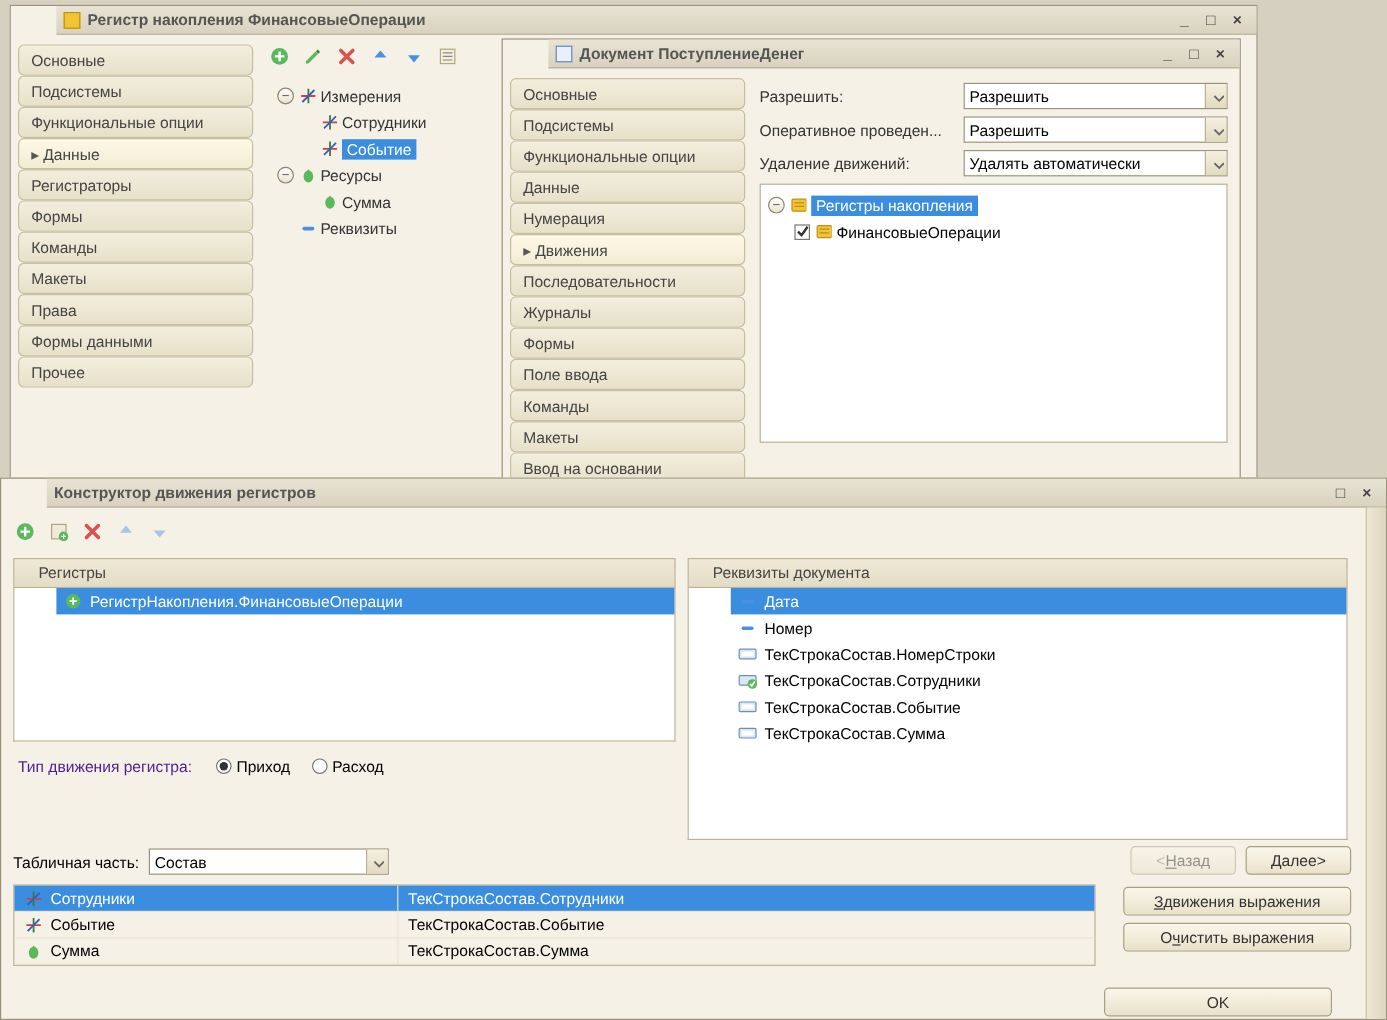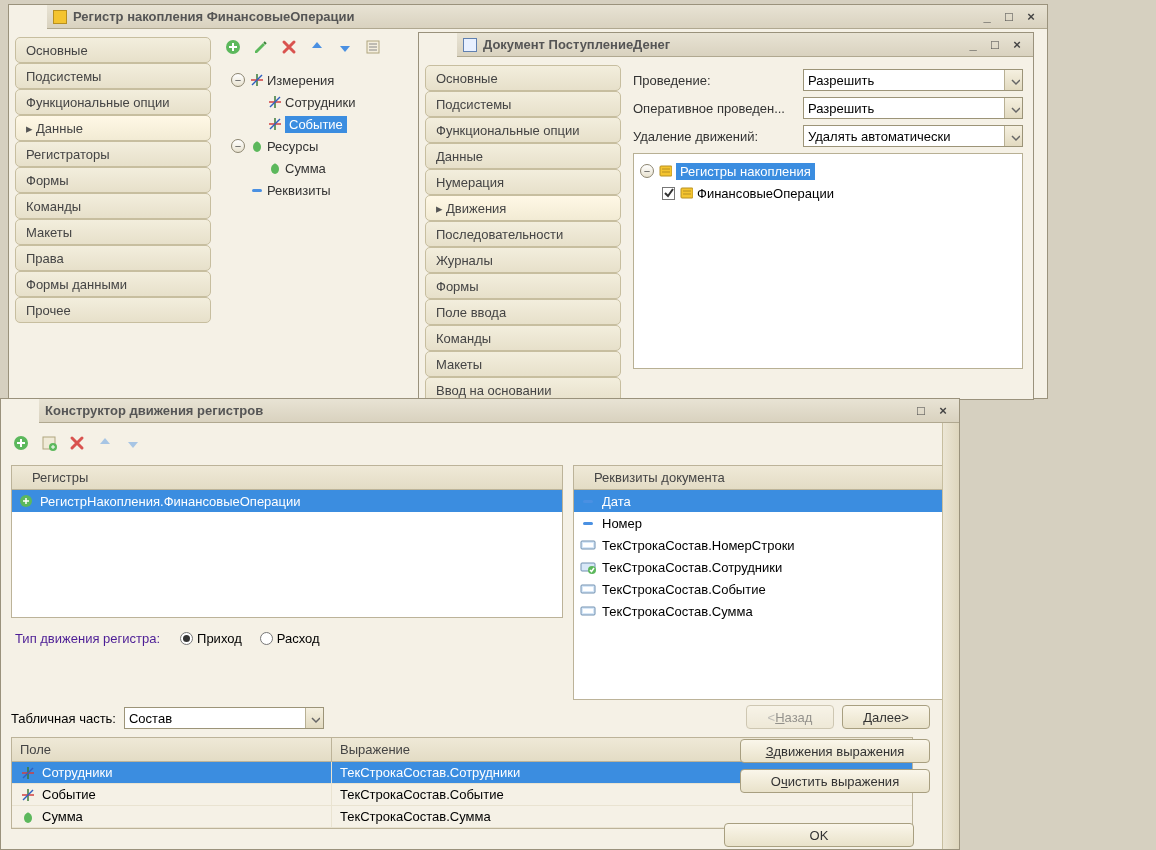--- a/index.html
+++ b/index.html
@@ -24,21 +24,21 @@
   .node-icon { width: 14px; height: 14px; margin-right: 4px; display: inline-flex; align-items: center; justify-content: center; }
   .sel { background: #3b8de0; color: #fff; padding: 1px 4px; }
   .prop-panel { position: absolute; }
   .prop-row { display: flex; align-items: center; margin-bottom: 6px; }
   .prop-label { width: 170px; color: #333; }
   .dropdown { flex: 1; height: 22px; border: 1px solid #9c9478; background: #fff; display: flex; align-items: center; padding: 0 4px; position: relative; }
   .dropdown .dd-btn { position: absolute; right: 0; top: 0; bottom: 0; width: 18px; background: linear-gradient(#f5f0e0,#e2dac0); border-left: 1px solid #b8b094; display: flex; align-items: center; justify-content: center; }
   .tree-pane { border: 1px solid #b8b094; background: #fff; }
   .panel-hdr { background: linear-gradient(#efe9d7,#e3dcc5); border: 1px solid #bcb399; padding: 4px 20px; color: #444; }
   .listbox { border: 1px solid #bcb399; border-top: none; background: #fff; }
-  .list-row { height: 22px; display: flex; align-items: center; padding: 0 6px; cursor: default; }
+  .list-row { height: 22px; display: flex; align-items: center; padding: 0 6px; cursor: default; margin-left: 35px; }
   .list-row.selected { background: #3b8de0; color: #fff; }
   .list-row .li-icon { width: 16px; margin-right: 6px; display:inline-flex; align-items:center; justify-content:center;}
   .radio { width: 13px; height: 13px; border: 1px solid #777; border-radius: 50%; display: inline-flex; align-items: center; justify-content: center; margin-right: 4px; background:#fff; }
   .radio .dot { width: 7px; height: 7px; border-radius: 50%; background: #333; }
   .checkbox { width: 13px; height: 13px; border: 1px solid #777; background: #fff; display: inline-flex; align-items: center; justify-content: center; margin-right: 4px; }
   .btn { height: 24px; border: 1px solid #a89f80; background: linear-gradient(#faf6ea,#e9e2ca); border-radius: 4px; padding: 0 12px; display: inline-flex; align-items: center; justify-content: center; cursor: pointer; color: #333; }
   .btn u { text-decoration: underline; }
   .grid { border: 1px solid #bcb399; }
   .grid-hdr { display: flex; background: linear-gradient(#efe9d7,#e3dcc5); border-bottom: 1px solid #bcb399; }
   .grid-hdr .col { padding: 4px 8px; border-right: 1px solid #bcb399; color:#444; }
@@ -309,21 +309,21 @@
         </div>
         <div class="vtab">
           <span>Макеты</span>
         </div>
         <div class="vtab">
           <span>Ввод на основании</span>
         </div>
       </div>
     <div class="prop-panel" style="left:214px; top:12px; right:10px;">
       <div class="prop-row">
-        <span class="prop-label">Проведение:</span>
+        <span class="prop-label">Разрешить:</span>
         <div class="dropdown">
           <span>Разрешить</span>
           <span class="dd-btn">
               <svg width="12" height="12">
                 <use href="#icon-chev"></use>
               </svg>
             </span>
         </div>
       </div>
       <div class="prop-row">
@@ -369,21 +369,21 @@
                 <use href="#icon-reg"></use>
               </svg>
             </span>
           <span>ФинансовыеОперации</span>
         </div>
       </div>
     </div>
   </div>
 </div>
 
-<div class="window" style="left:0px; top:398px; width:960px; height:452px;">
+<div class="window" style="left:0px; top:398px; width:1156px; height:452px;">
   <div class="titlebar">
     <span class="title-text">Конструктор движения регистров</span>
     <span class="win-btn">□</span>
     <span class="win-btn">×</span>
   </div>
   <div class="scrollbar-r"></div>
   <div class="client" style="right:17px;">
 
     <div class="toolbar-icons" style="left:10px; top:10px;">
       <span class="tb-btn">
@@ -509,24 +509,20 @@
           <u>Н</u>
           <span>азад</span>
         </span>
       <span class="btn" style="width:88px;">
           <u>Д</u>
           <span>алее&gt;</span>
         </span>
     </div>
 
     <div class="grid" style="position:absolute; left:10px; top:314px; width:902px;">
-      <div class="grid-hdr">
-        <div class="col" style="width:320px;">Поле</div>
-        <div class="col" style="flex:1; border-right:none;">Выражение</div>
-      </div>
       <div class="grid-body" id="win3-grid-body">
           <div class="grow selected">
             <div class="gcell" style="width: 320px;">
               <svg width="16" height="16">
                 <use href="#icon-axes2"></use>
               </svg>
               <span>Сотрудники</span>
             </div>
             <div class="gcell" style="flex: 1 1 0%; border-right: none;">ТекСтрокаСостав.Сотрудники</div>
           </div>

